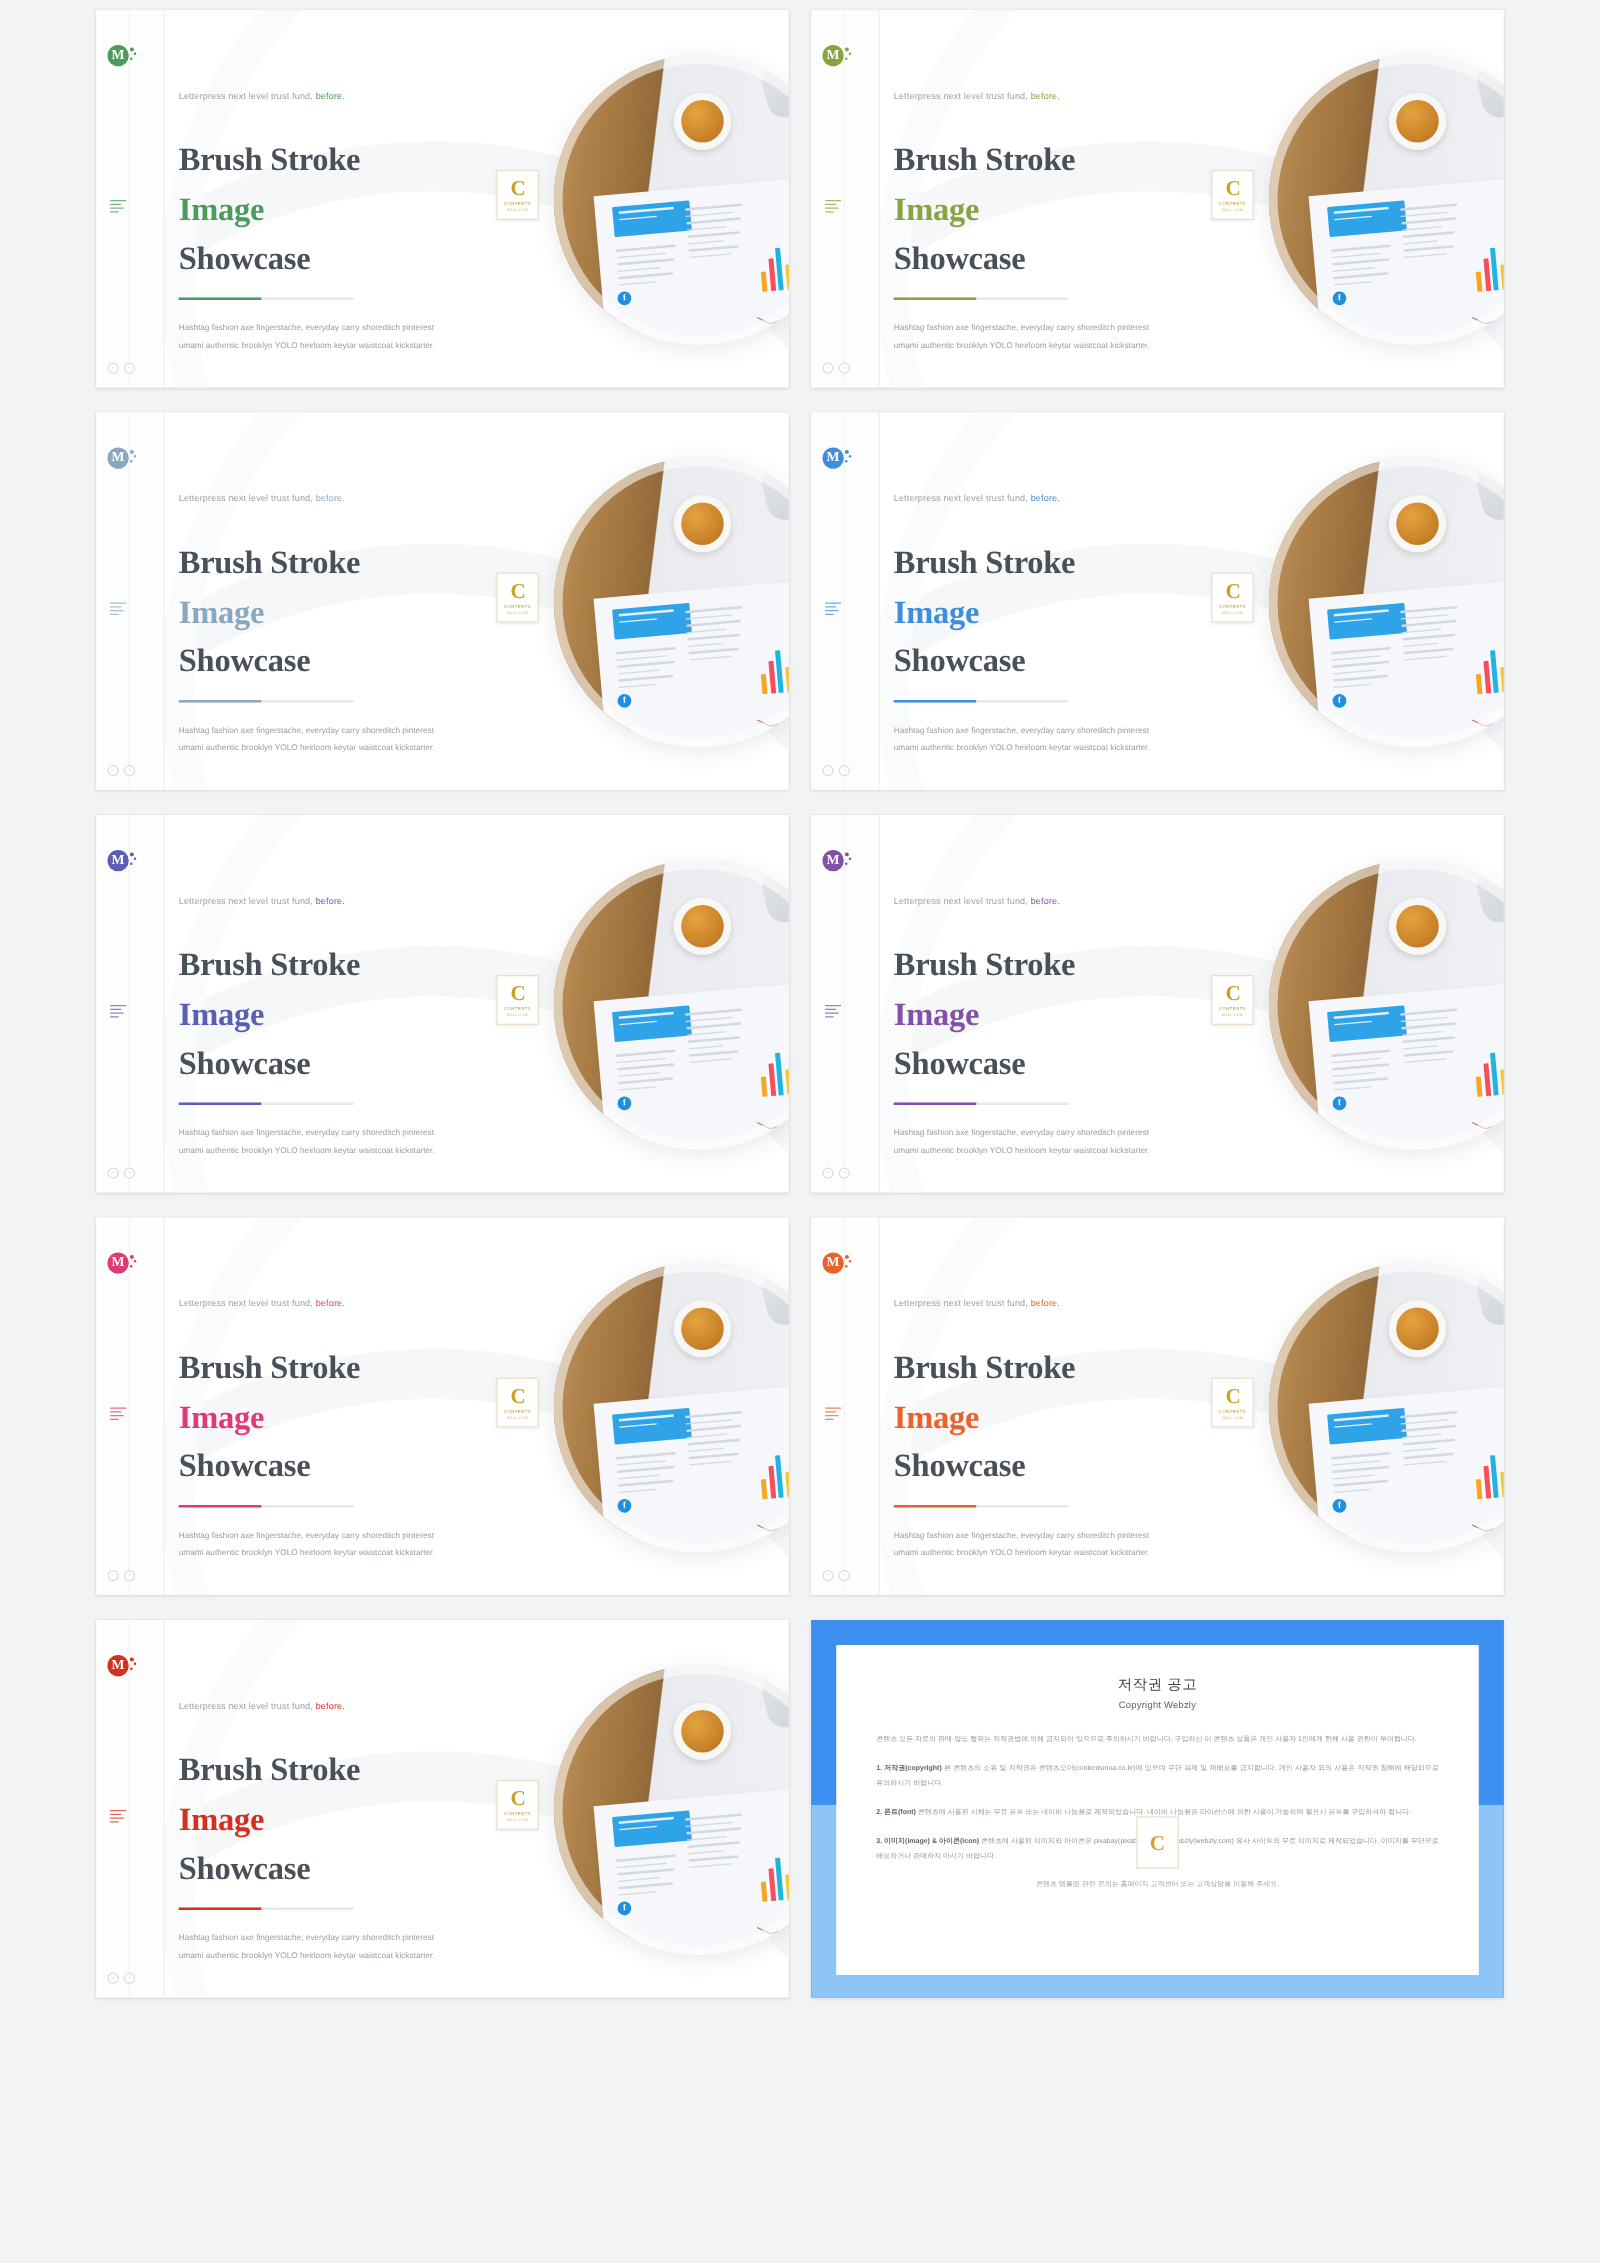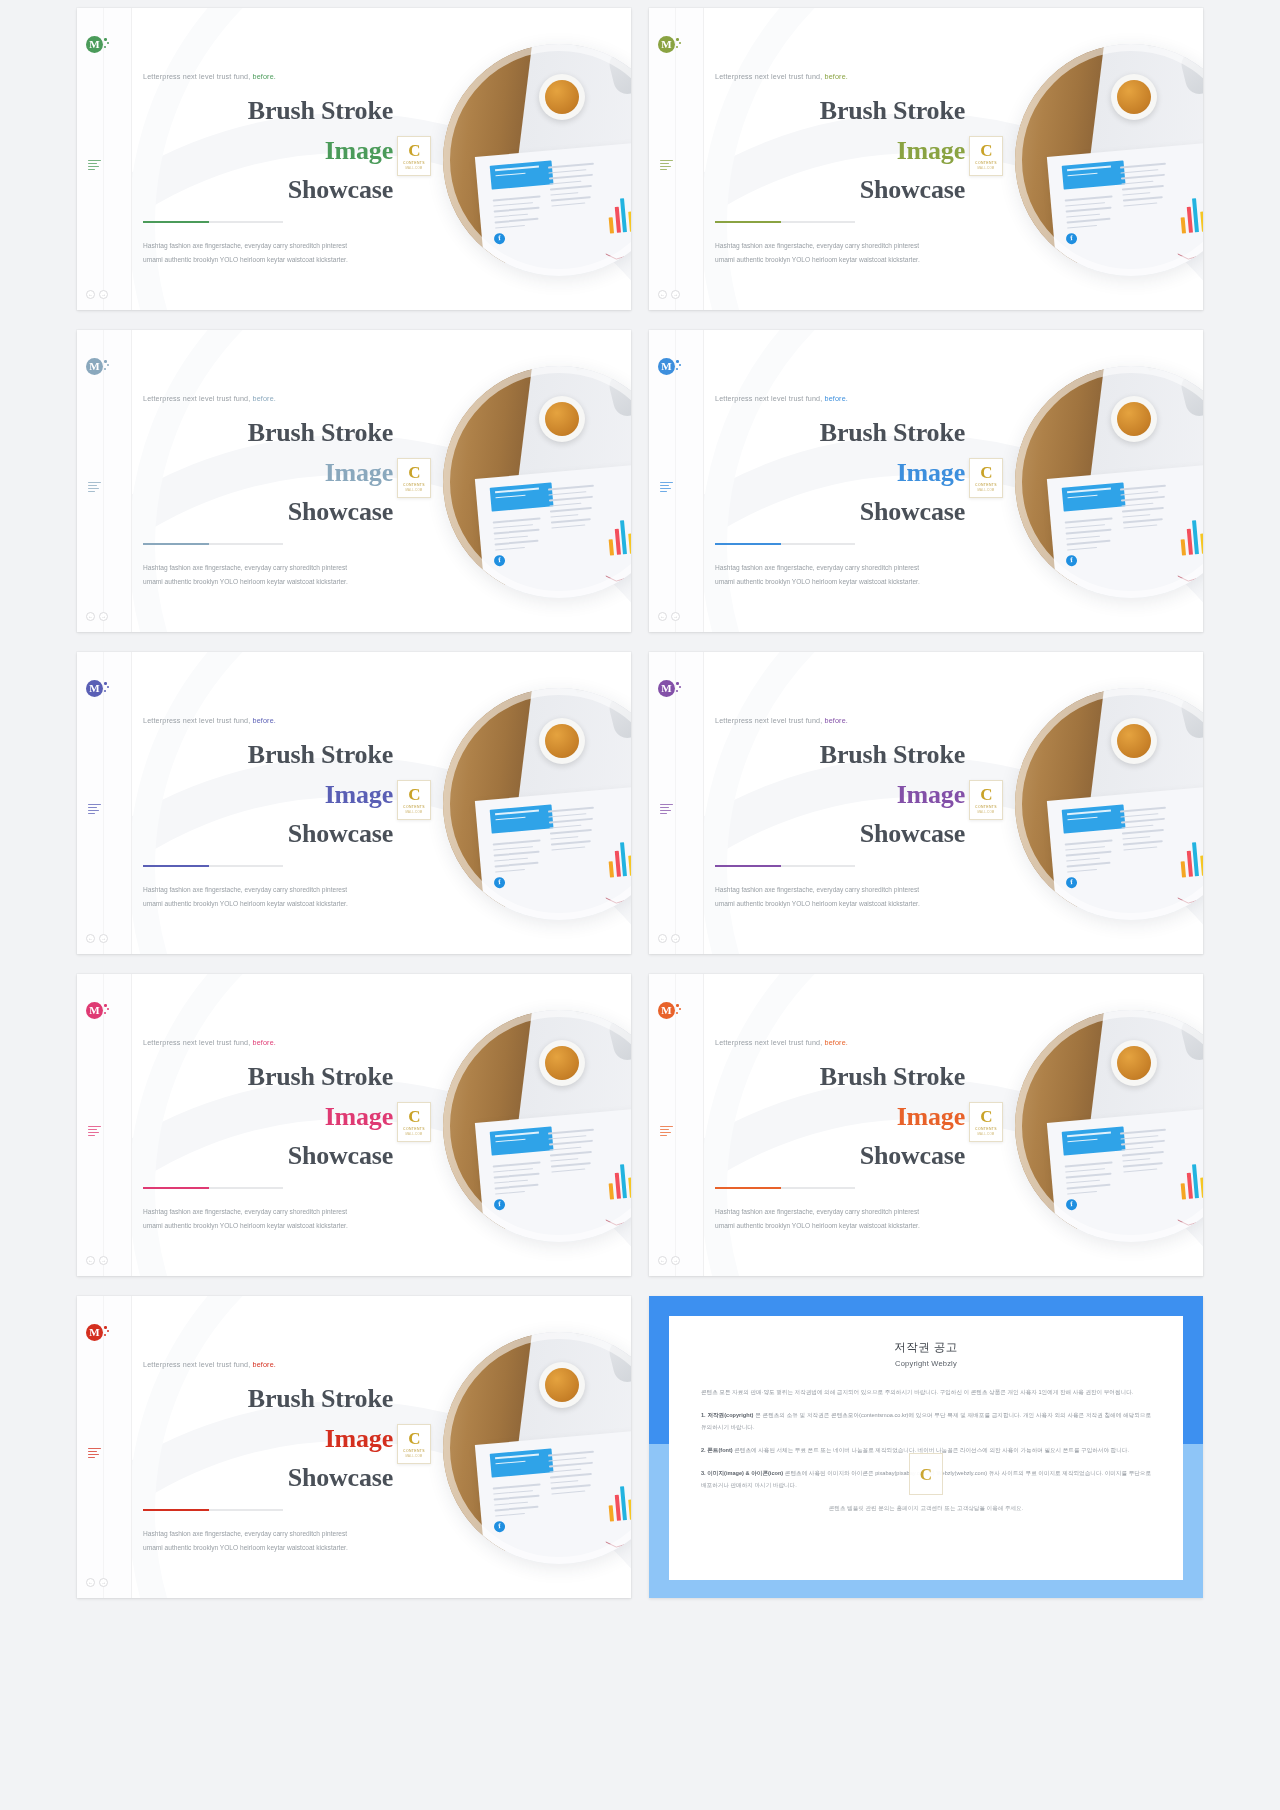--- a/index.html
+++ b/index.html
@@ -89,22 +89,21 @@
     white-space:nowrap;
   }
   .eyebrow em { font-style:normal; }
   h1 {
     font-family:"Liberation Serif", serif;
     font-weight:bold;
     font-size:26px;
     line-height:1.52;
     color:#4a5058;
     letter-spacing:-0.2px;
-    margin-top:9px;
-    text-align:right;
+    margin-top:26px;
   }
   h1 .accent { display:block; }
   .bar {
     position:relative; margin-top:11px; width:140px; height:2.5px; background:#e7e8ea;
   }
   .bar i { position:absolute; left:0; top:0; height:2.5px; width:66px; display:block;}
   .para {
     margin-top:16px; font-size:6.6px; line-height:2.1; color:#9aa0a6; width:235px;
   }
   

